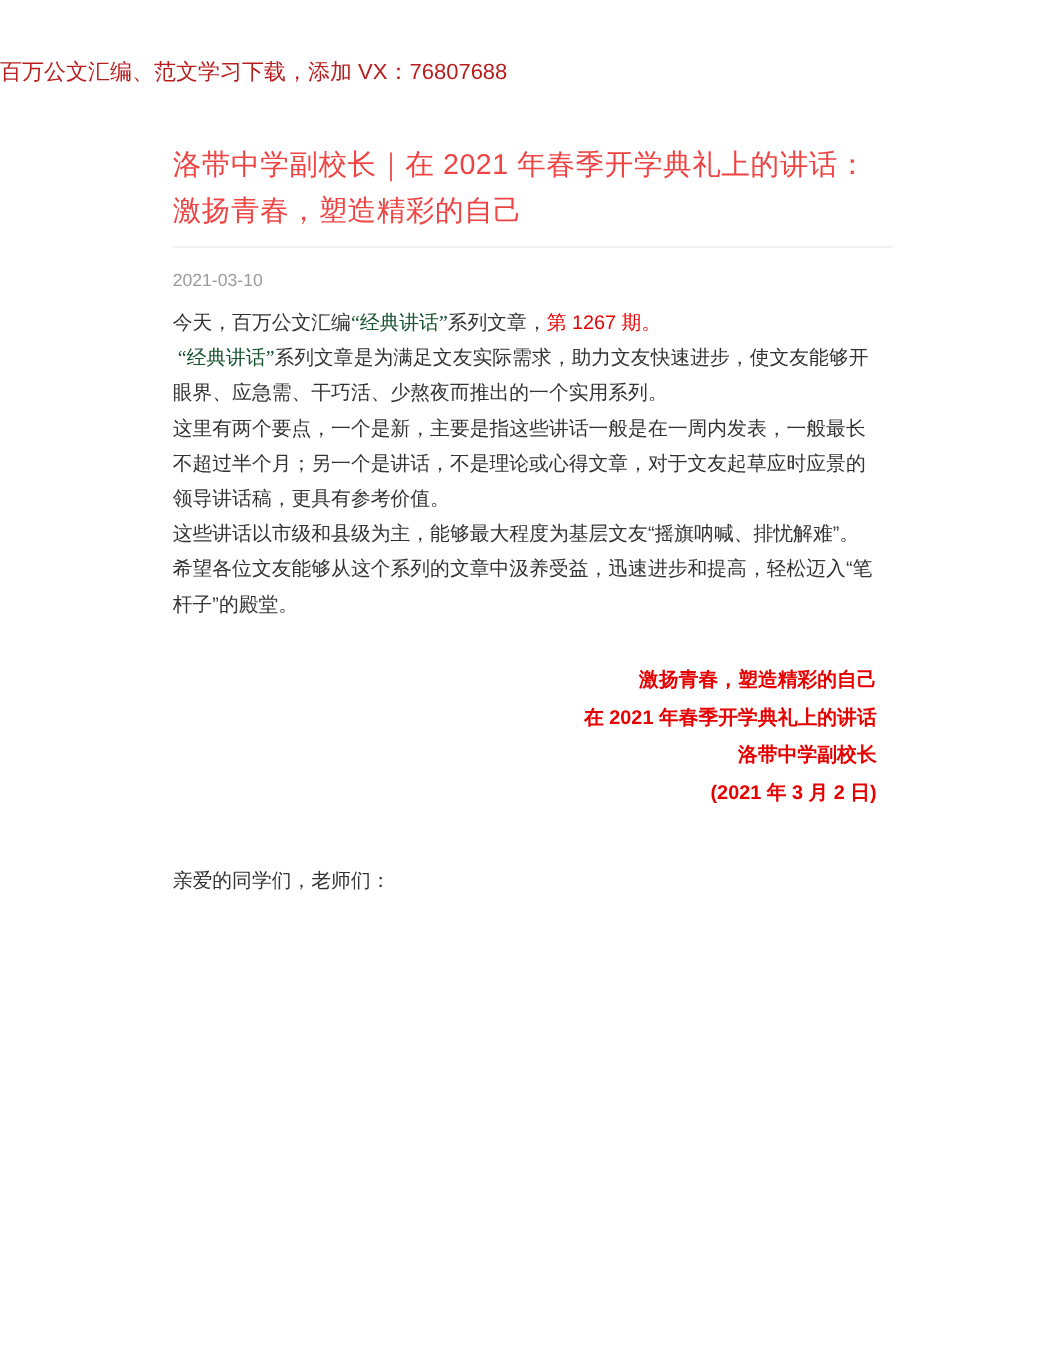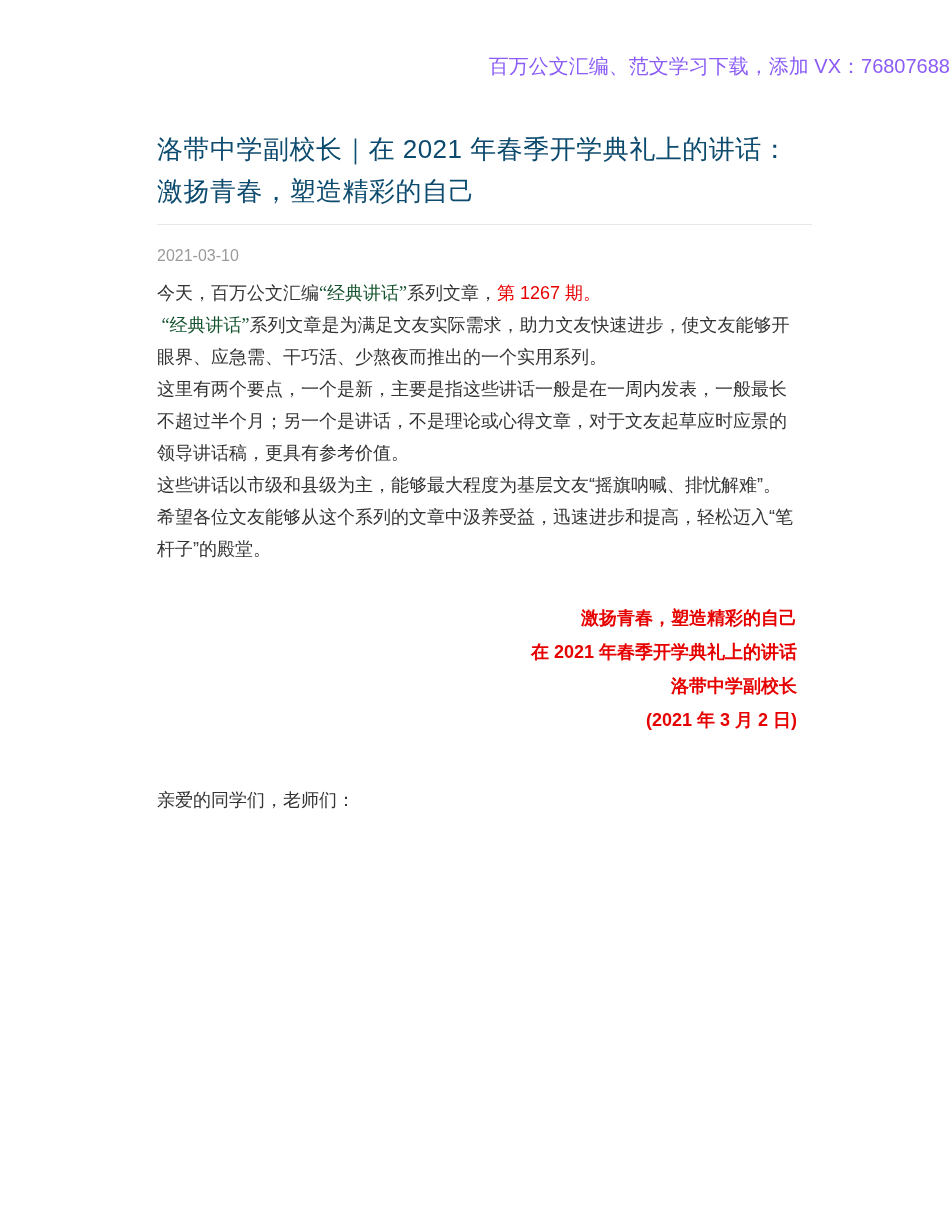--- a/index.html
+++ b/index.html
@@ -2,27 +2,27 @@
 <html><head>
 <meta charset="utf-8">
 <style>
   html,body{margin:0;padding:0;}
   body{
     width:950px;height:1230px;background:#ffffff;overflow:hidden;
     font-family:"Liberation Sans","DejaVu Sans",sans-serif;
     -webkit-font-smoothing:antialiased;
   }
   .promo{
-    padding-top:54px;text-align:right;
-    font-size:20px;line-height:24px;color:#8b5cf6;
+    padding-top:54px;text-align:left;
+    font-size:20px;line-height:24px;color:#b91c1c;
   }
   .content{width:640px;margin:0 0 0 157px;}
   .title{
     margin:50px 0 0;font-size:26px;font-weight:400;
-    line-height:42px;color:#0c4a6e;letter-spacing:0.5px;
+    line-height:42px;color:#ef4444;letter-spacing:0.5px;
   }
   .divider{border:none;border-top:1px solid #e8e8e8;margin:12px 0 0;width:655px;}
   .date{margin-top:22px;font-size:16px;color:#9b9b9b;}
   .intro{margin-top:12px;}
   .intro p{margin:0;font-size:18px;line-height:32px;color:#333333;white-space:pre-wrap;}
   .bold{font-weight:400;}
   .red{color:#e60000;}
   .kaiti{font-family:"Liberation Serif","DejaVu Serif",serif;color:#14532d;}
   .speech-heading{margin-top:36px;text-align:right;}
   .speech-heading div{font-size:18px;line-height:34px;font-weight:700;color:#e60000;}

